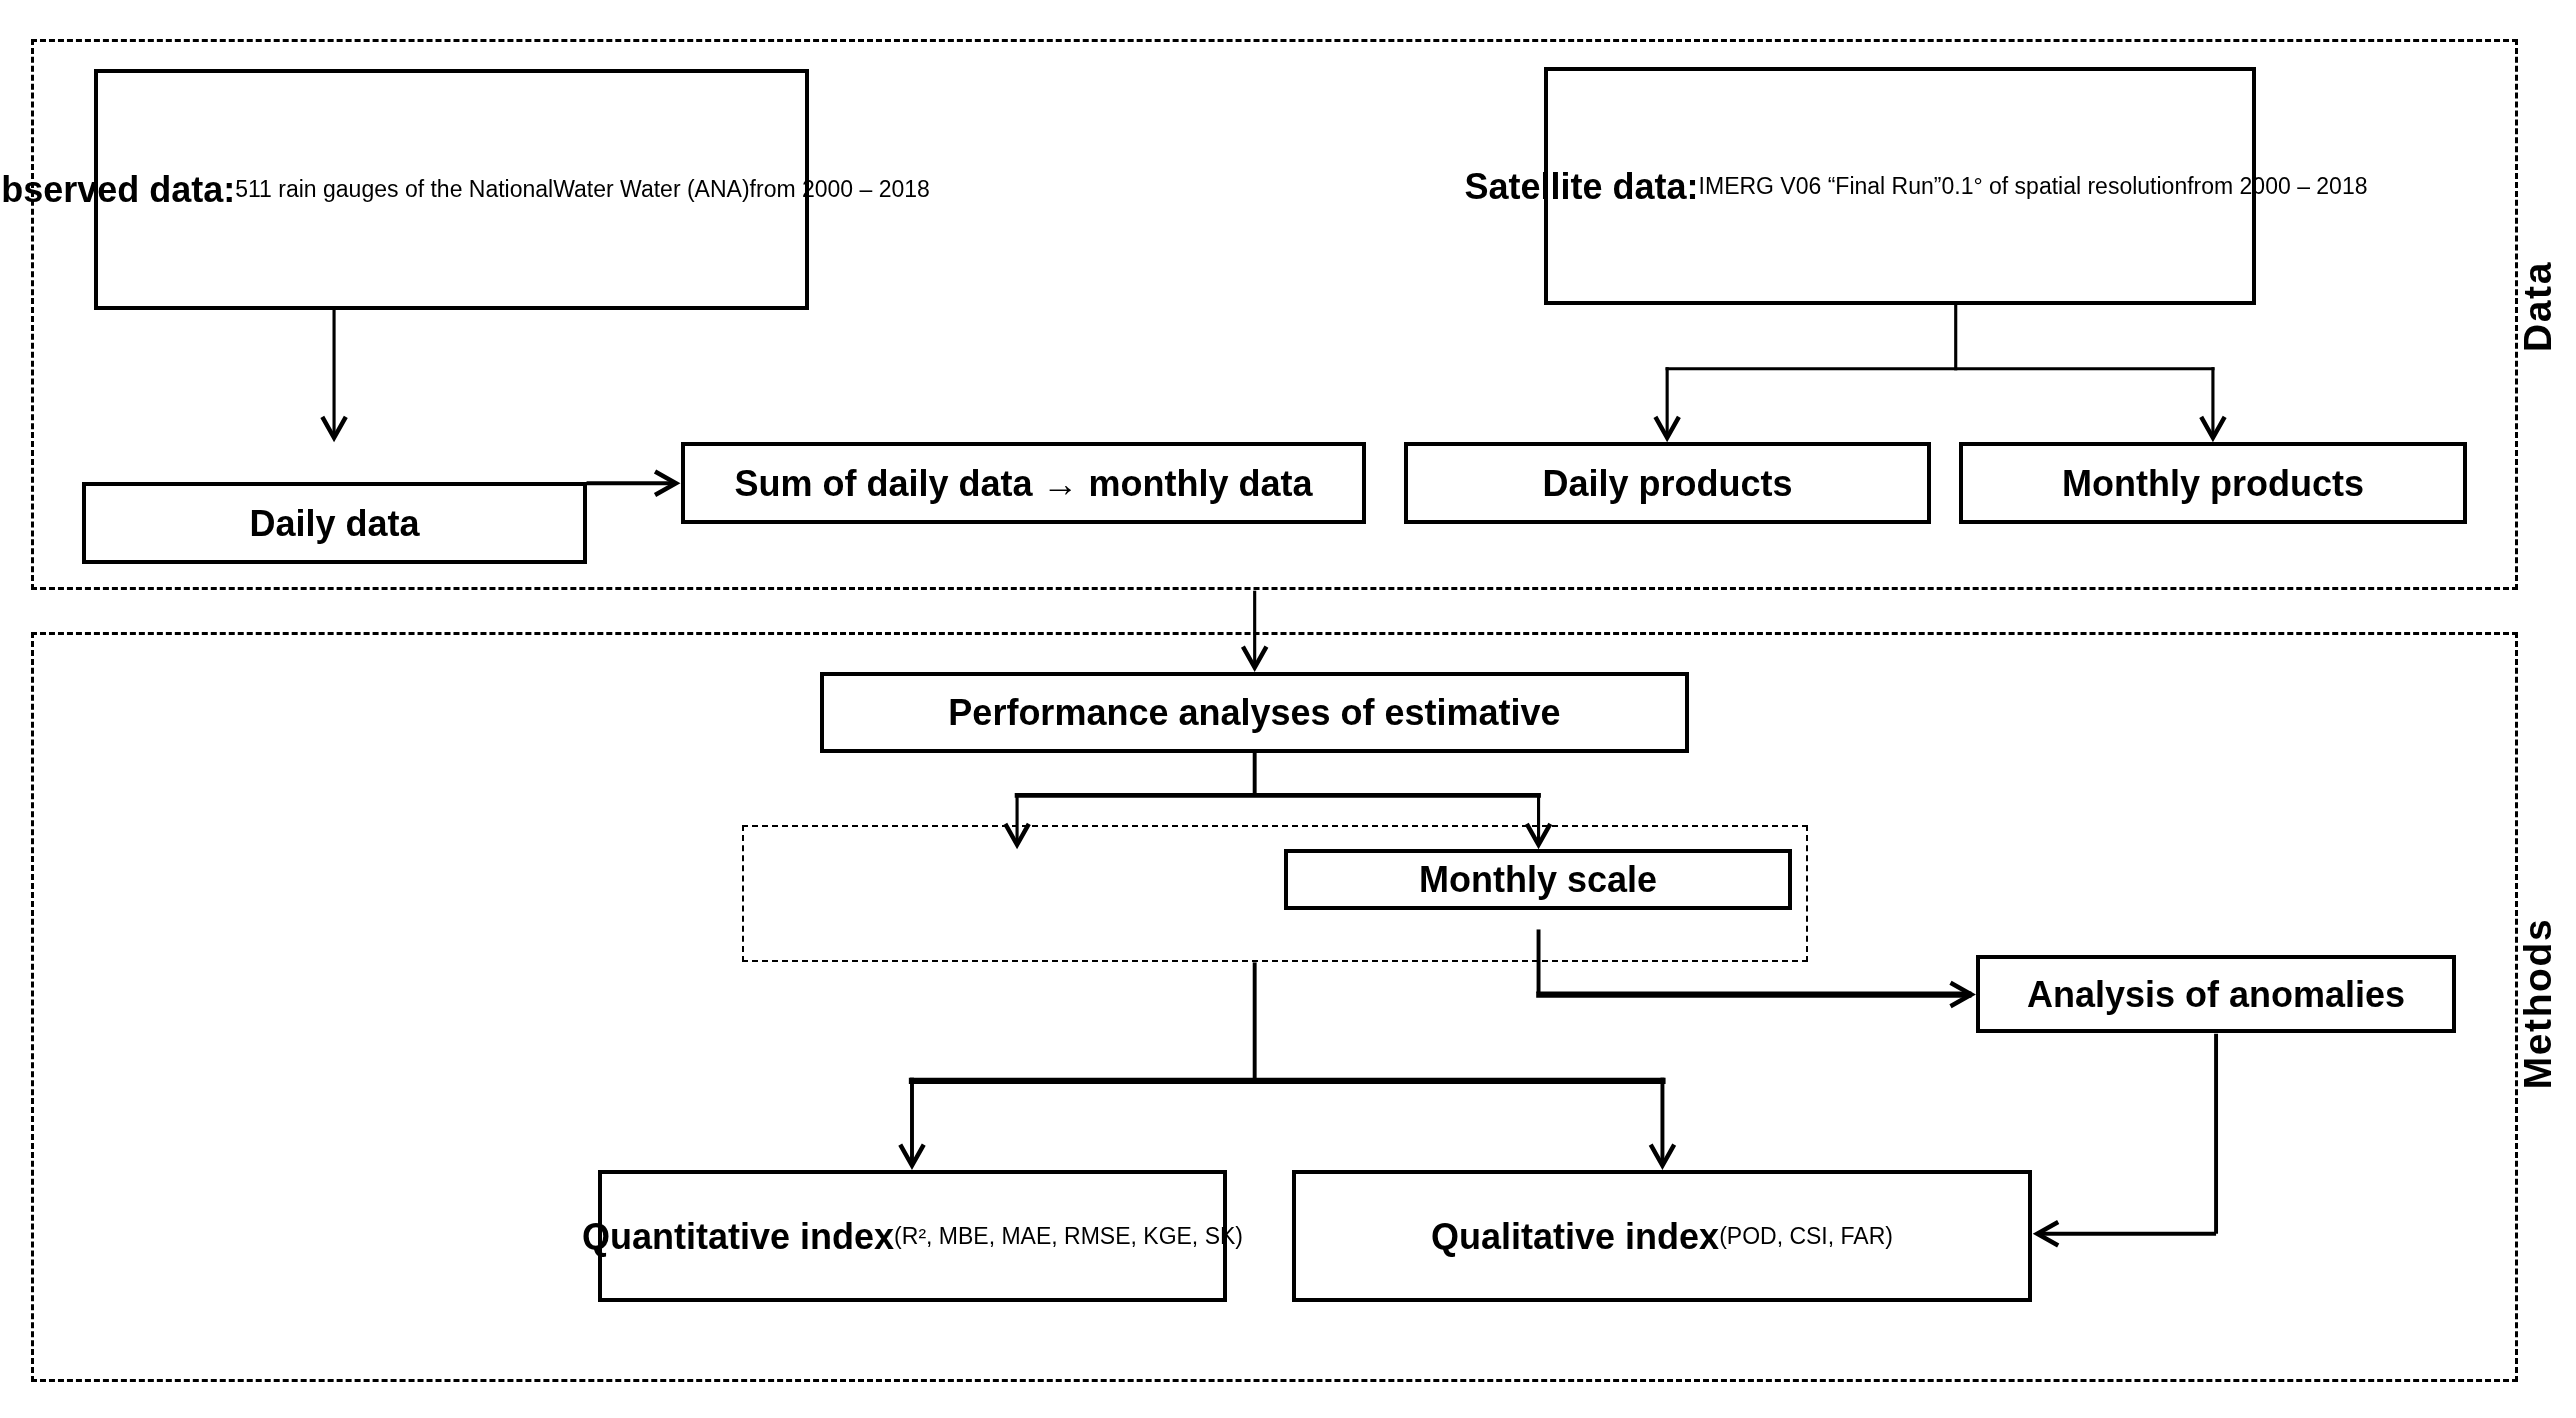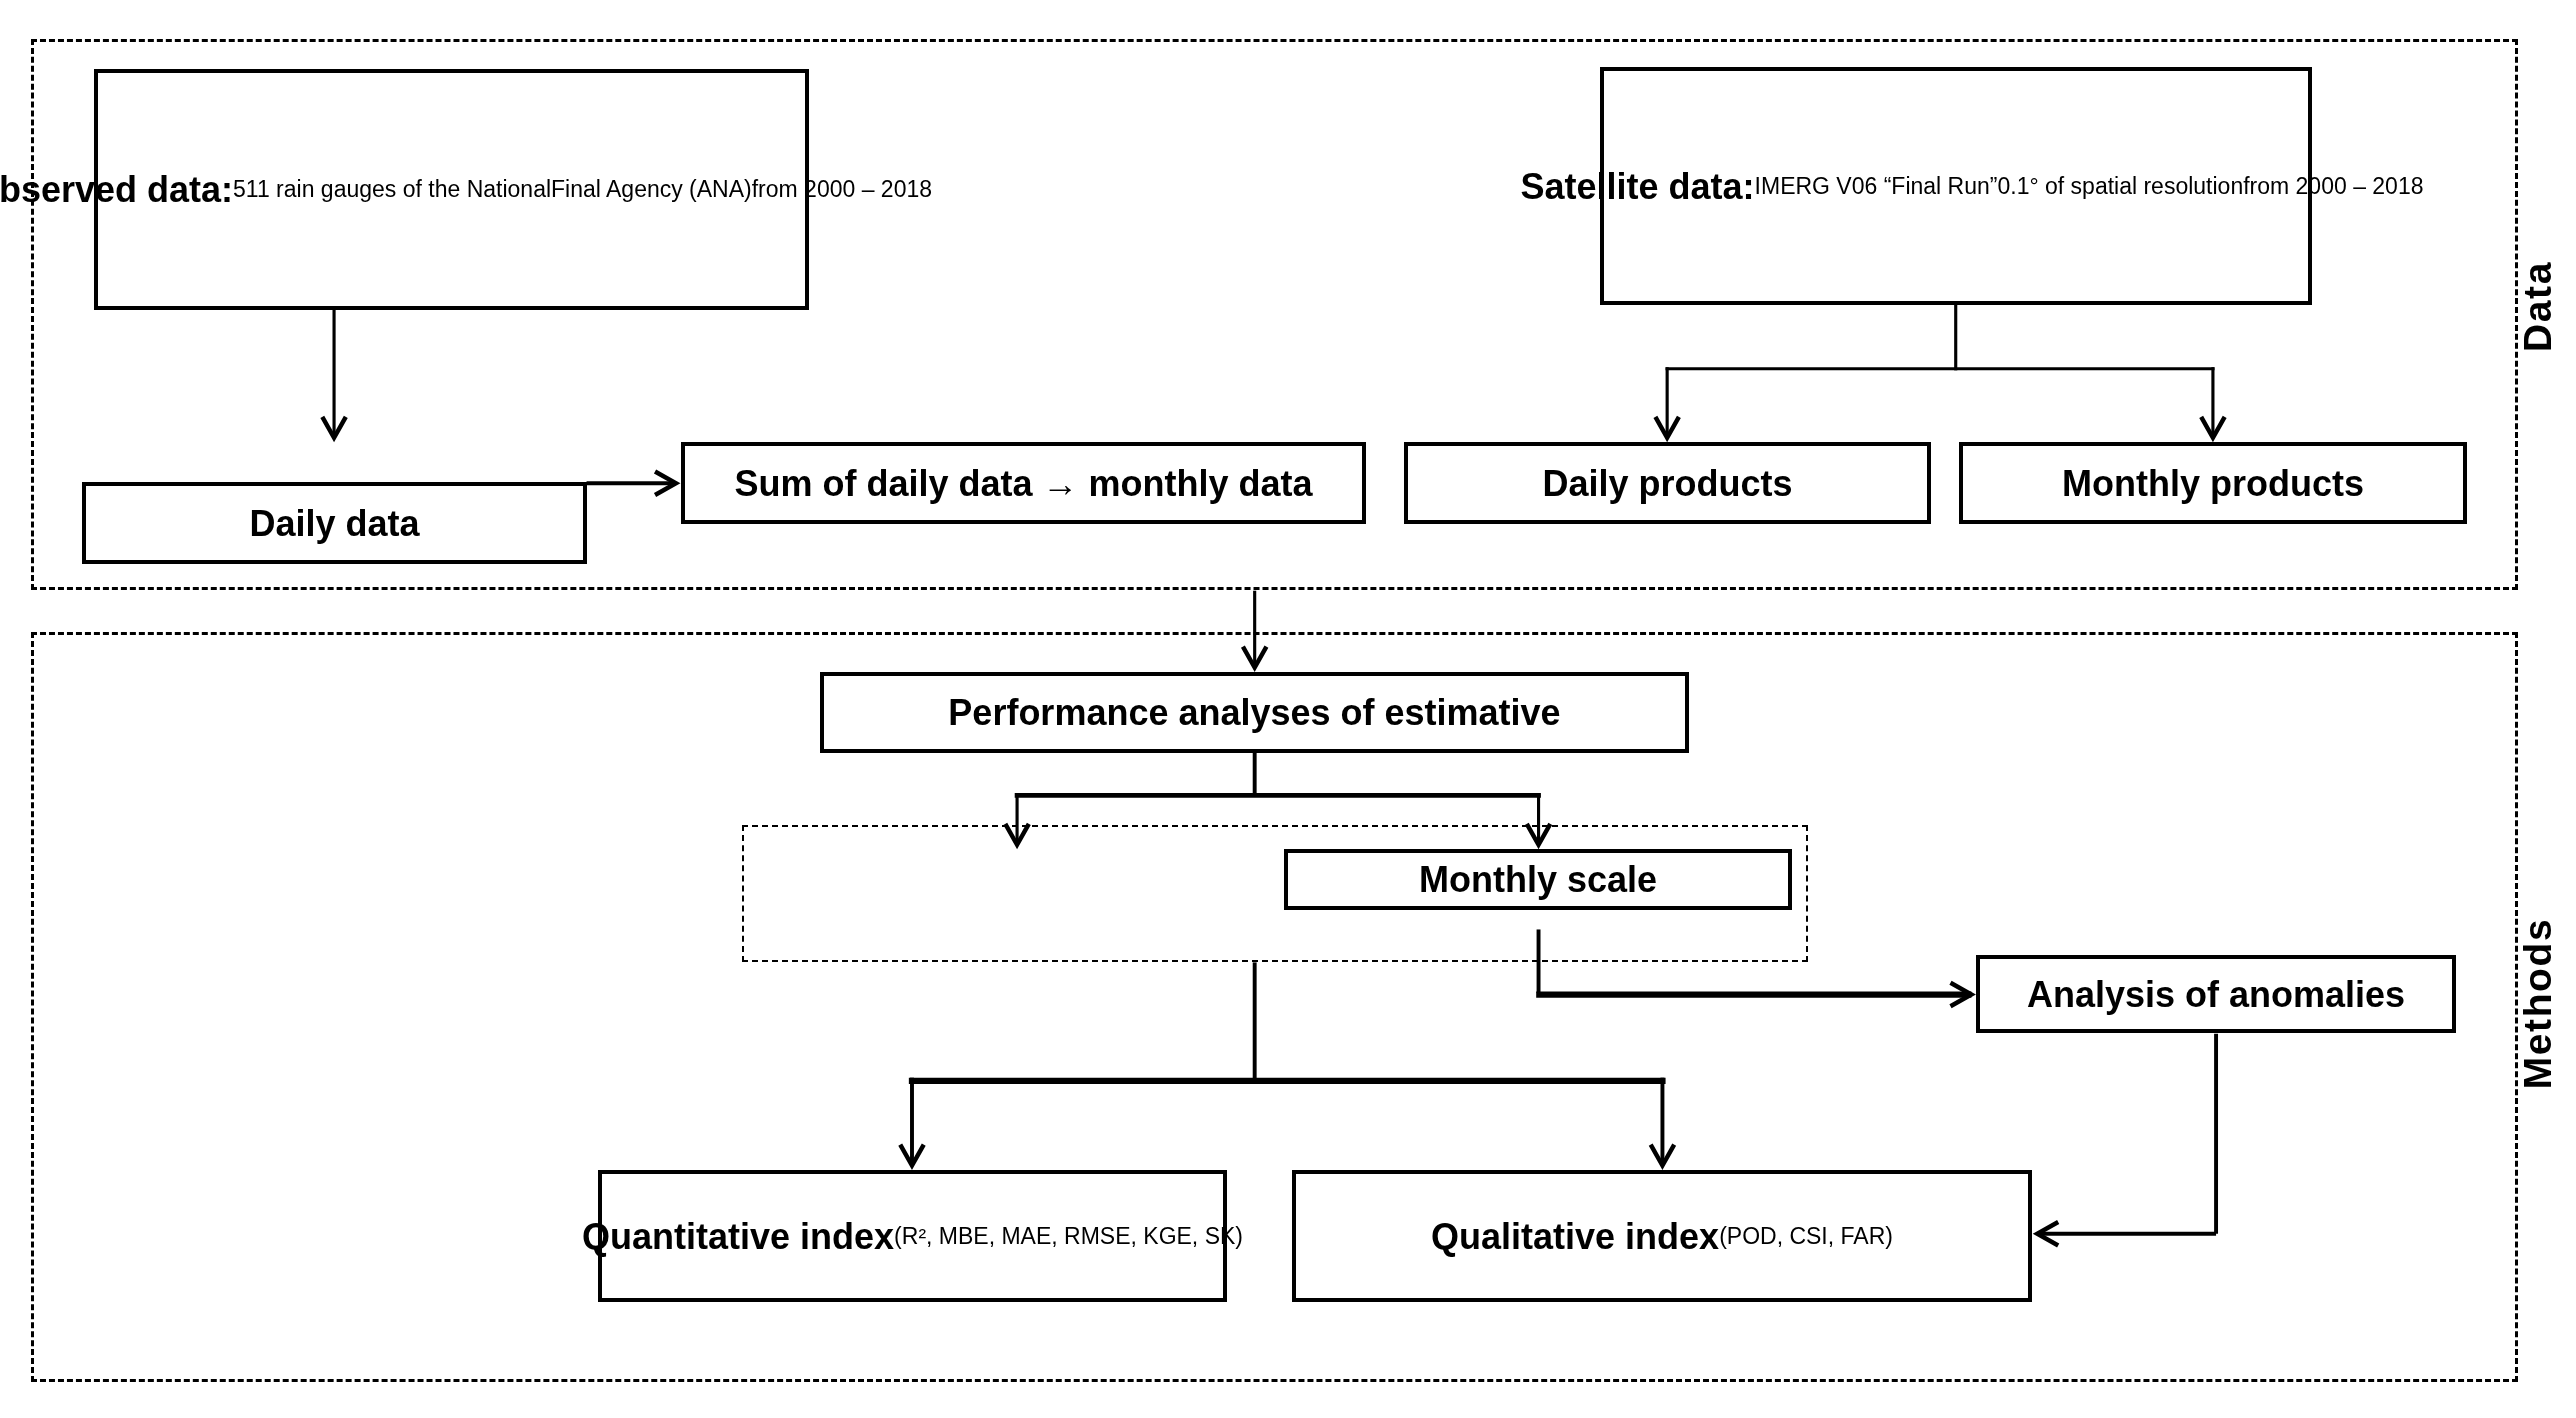--- a/index.html
+++ b/index.html
@@ -104,25 +104,25 @@
       <path d="M1163,1374 L1163,1486" stroke-width="5" marker-end="url(#chev)"></path>
       <path d="M2120,1374 L2120,1486" stroke-width="5" marker-end="url(#chev)"></path>
       <path d="M2826,1318 L2826,1573" stroke-width="5"></path>
       <path d="M2826,1573 L2598,1573" stroke-width="5" marker-end="url(#chev)"></path>
     </g>
   </svg>
 
   <div class="box" style="left:94px; top:69px; width:715px; height:241px;">
     <div class="title">Observed data:</div>
     <div class="line">511 rain gauges of the National</div>
-    <div class="line">Final Agency (ANA)</div>
+    <div class="line">Water Water (ANA)</div>
     <div class="line">from 2000 – 2018</div>
   </div>
 
-  <div class="box" style="left:1600px; top:67px; width:712px; height:238px;padding-left:32px;">
+  <div class="box" style="left:1544px; top:67px; width:712px; height:238px;padding-left:32px;">
     <div class="title">Satellite data:</div>
     <div class="line">IMERG V06 “Final Run”</div>
     <div class="line">0.1° of spatial resolution</div>
     <div class="line">from 2000 – 2018</div>
   </div>
 
   <div class="box single" style="left:82px; top:442px; width:505px; height:82px;margin-top:40px;">
     <div class="title">Daily data</div>
   </div>
 

